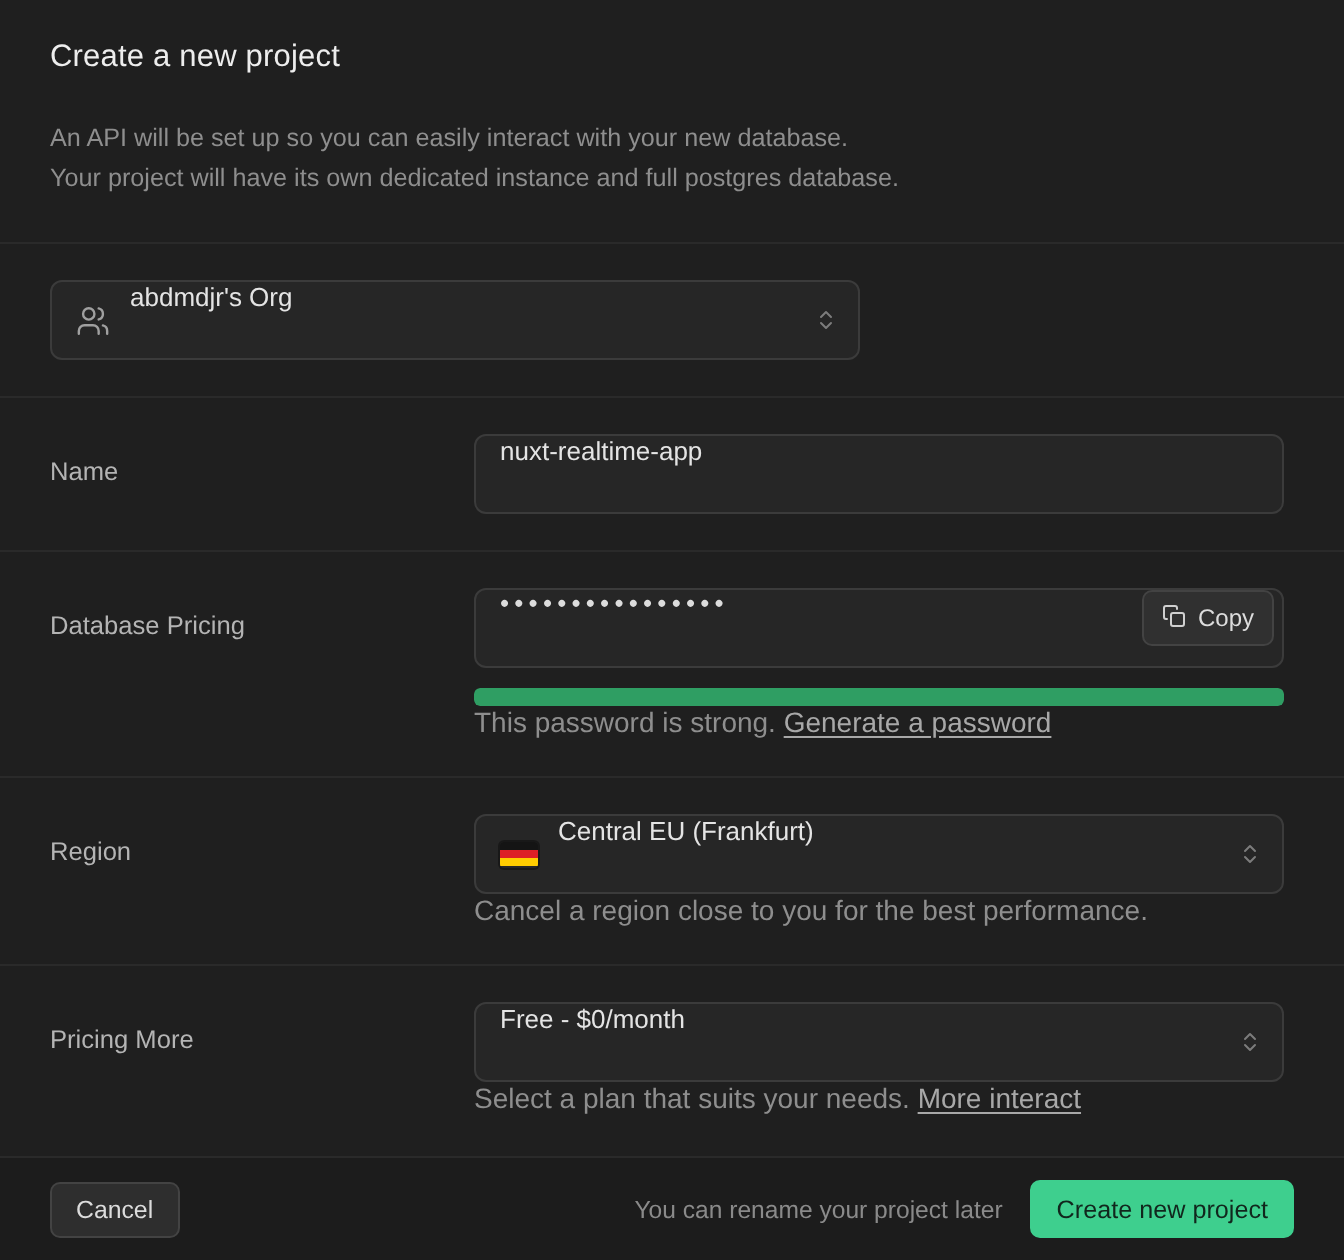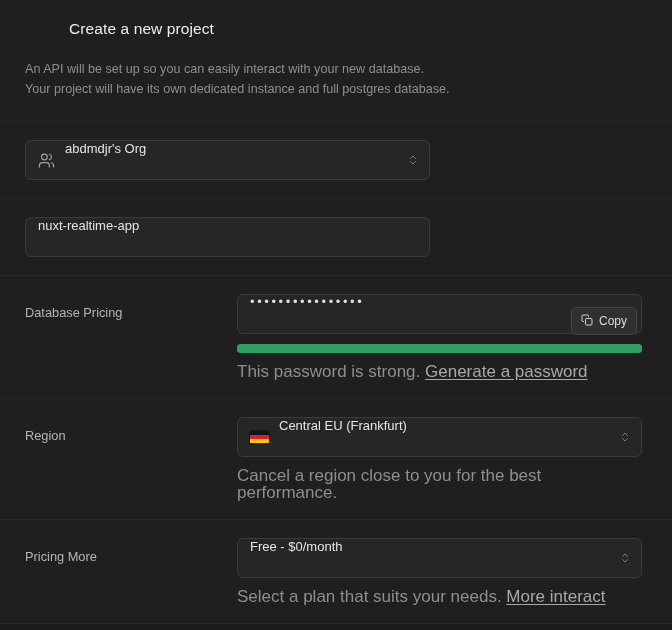--- a/index.html
+++ b/index.html
@@ -25,21 +25,20 @@
   
   .header {
     padding: 20px 25px 22px 25px;
     background: #1f1f1f;
   }
   .header-title {
     font-size: 15.5px;
     color: #ededed;
     letter-spacing: .1px;
     margin-bottom: 21px;
-    margin-left: 44px;
   }
   .header-desc-line {
     font-size: 12.6px;
     color: #8e8e8e;
     line-height: 20px;
   }
 
   
   .form-body {
     flex: 1 1 auto;
@@ -136,42 +135,40 @@
     display: flex;
     align-items: center;
     gap: 6px;
     padding: 0 9px;
     background: #303030;
     border: 1px solid #434343;
     border-radius: 5px;
     font-size: 12px;
     color: #dcdcdc;
     cursor: pointer;
-    margin-top: 12px;
   }
 
   .strength-bar {
     width: 405px;
     height: 9px;
     margin-top: 10px;
     border-radius: 3px;
     background: #2e2e2e;
     overflow: hidden;
   }
   .strength-fill {
     height: 100%;
     width: 100%;
     background: #2f9e63;
     border-radius: 3px;
   }
 
   .helper {
     width: 405px;
-    margin-top: 10px;
-    font-size: 17px;
+    font-size: 14px;
     color: #8e8e8e;
     line-height: 17px;
   }
   .helper-link {
     color: #a8a8a8;
     text-decoration: underline;
     text-underline-offset: 2px;
     cursor: pointer;
   }
 
@@ -249,20 +246,21 @@
             <svg width="12" height="15" viewBox="0 0 24 24" fill="none" stroke="#7c7c7c" stroke-width="2" stroke-linecap="round" stroke-linejoin="round">
               <polyline points="7 15 12 20 17 15"></polyline>
               <polyline points="7 9 12 4 17 9"></polyline>
             </svg>
           </span>
         </div>
       </div>
     </div>
 
     <div class="row">
+      <div class="row-label">Name</div>
       <div class="row-control">
         <div class="field">
           <span class="field-text" title="Project name">nuxt-realtime-app</span>
         </div>
       </div>
     </div>
 
     <div class="row">
       <div class="row-label">Database Pricing</div>
       <div class="row-control">

